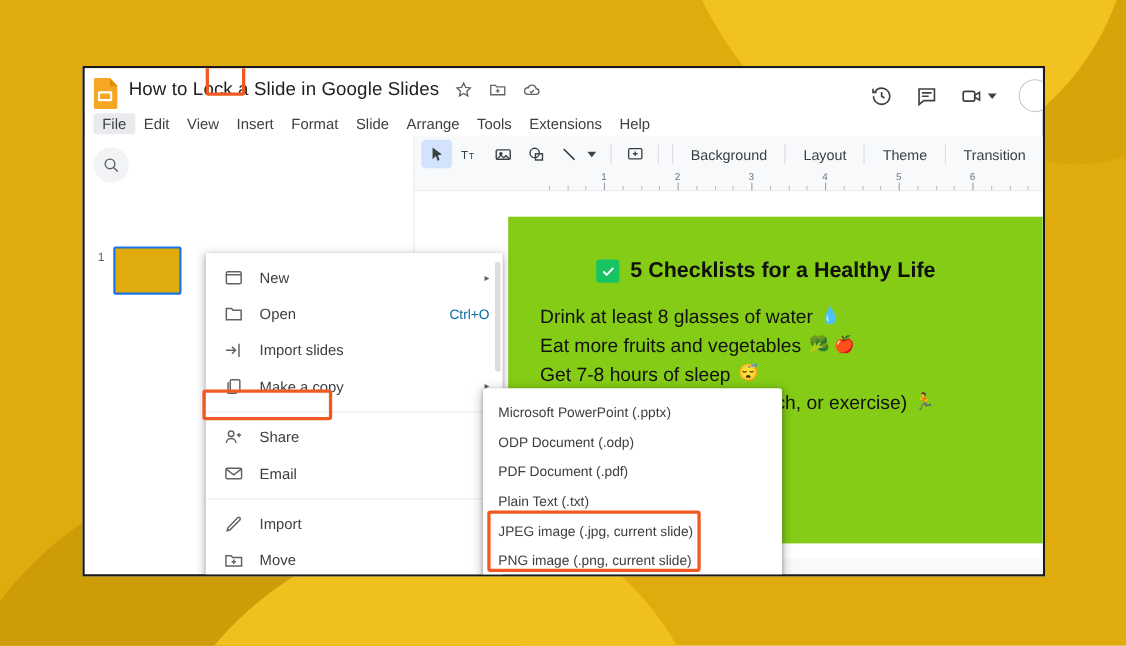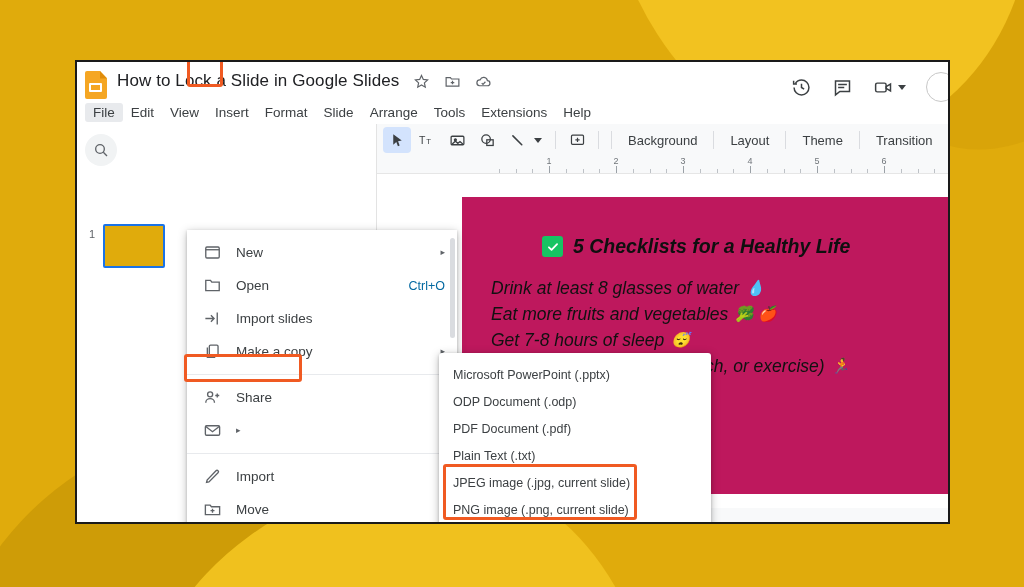--- a/index.html
+++ b/index.html
@@ -129,21 +129,21 @@
   .ruler-inner { position: absolute; left: 75px; right: 0; bottom: 0; height: 18px; }
   .rt { position: absolute; bottom: 0; width: 1px; background: #9aa0a6; }
   .rt.major { height: 7px; }
   .rt.minor { height: 4px; background: #bdc1c6; }
   .rnum { position: absolute; bottom: 7px; font-size: 9px; color: #70757a; transform: translateX(-50%); }
 
   
   .canvas { position: absolute; left: 0; right: 0; top: 50px; bottom: 0; background: #fff; }
   .slide {
     position: absolute; left: 85px; top: 23px; right: -40px; bottom: 28px;
-    background: #be185d; overflow: hidden; font-style: italic;
+    background: #84cc16; overflow: hidden;
   }
   .slide-title {
     position: absolute; left: 80px; top: 38px; display: flex; align-items: center; gap: 10px;
     font-size: 19.5px; font-weight: bold; color: #0f0f0f; white-space: nowrap;
   }
   .chk {
     width: 21px; height: 21px; background: #16C463; border-radius: 3px;
     display: flex; align-items: center; justify-content: center;
   }
   .chk svg { width: 14px; height: 14px; color: #fff; }
@@ -475,20 +475,21 @@
       <span class="dd-label">Share</span>
       <span class="dd-arrow">▸</span>
     </div>
     <div class="dd-item">
       <span class="dd-ico">
           <svg viewBox="0 0 24 24" fill="none" stroke="currentColor" stroke-width="1.7">
             <rect x="3" y="6" width="18" height="12" rx="1.5"></rect>
             <path d="M3.5 7l8.5 6.5L20.5 7"></path>
           </svg>
         </span>
+      <span class="dd-label">Email</span>
       <span class="dd-arrow">▸</span>
     </div>
 
     <div class="dd-sep"></div>
 
     <div class="dd-item">
       <span class="dd-ico">
           <svg viewBox="0 0 24 24" fill="none" stroke="currentColor" stroke-width="1.7">
             <path d="M4.5 19.5l3-.7L19 7.3a1.8 1.8 0 00-2.6-2.6L5.2 16.5z"></path>
           </svg>

